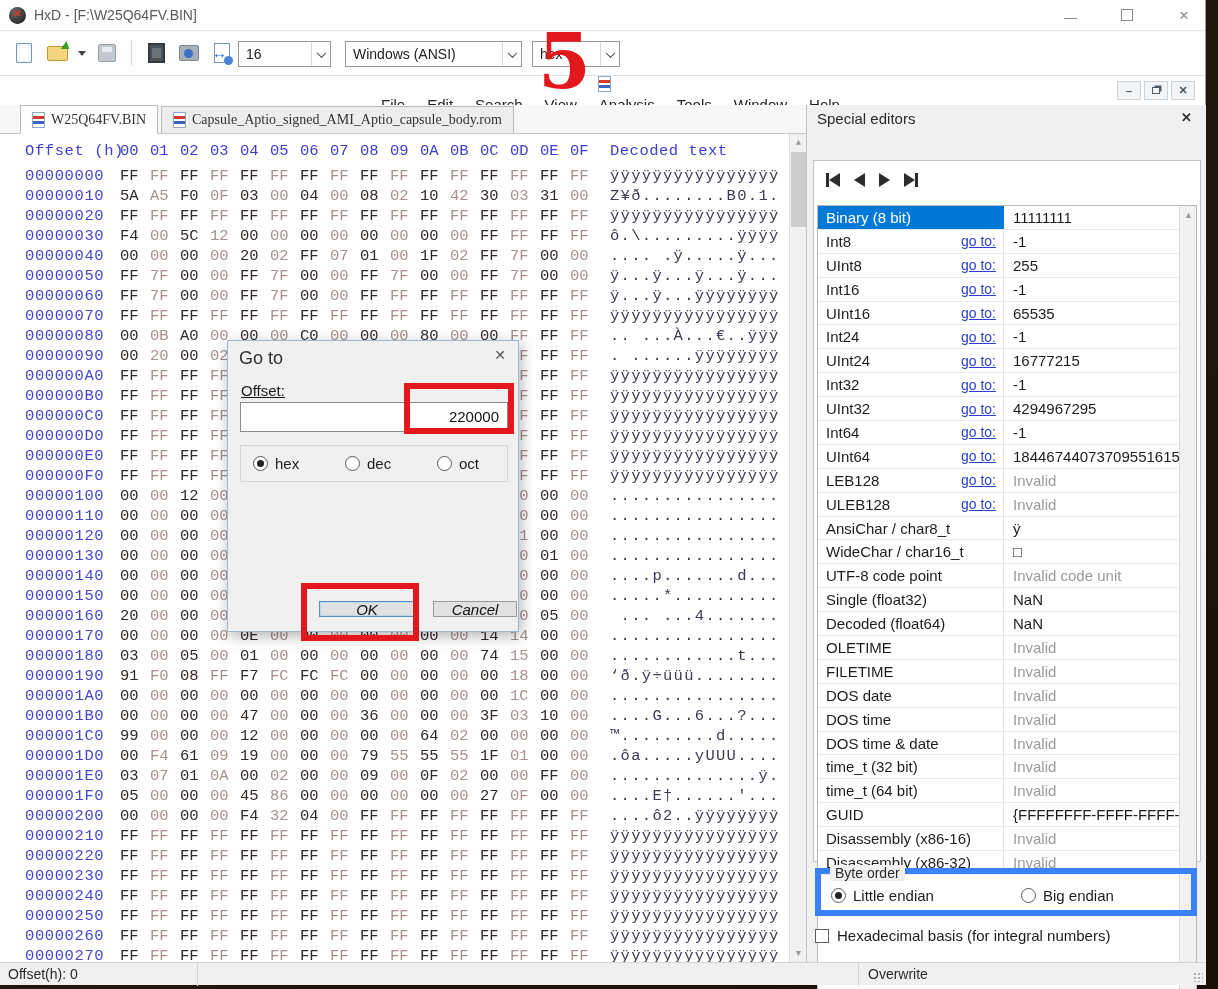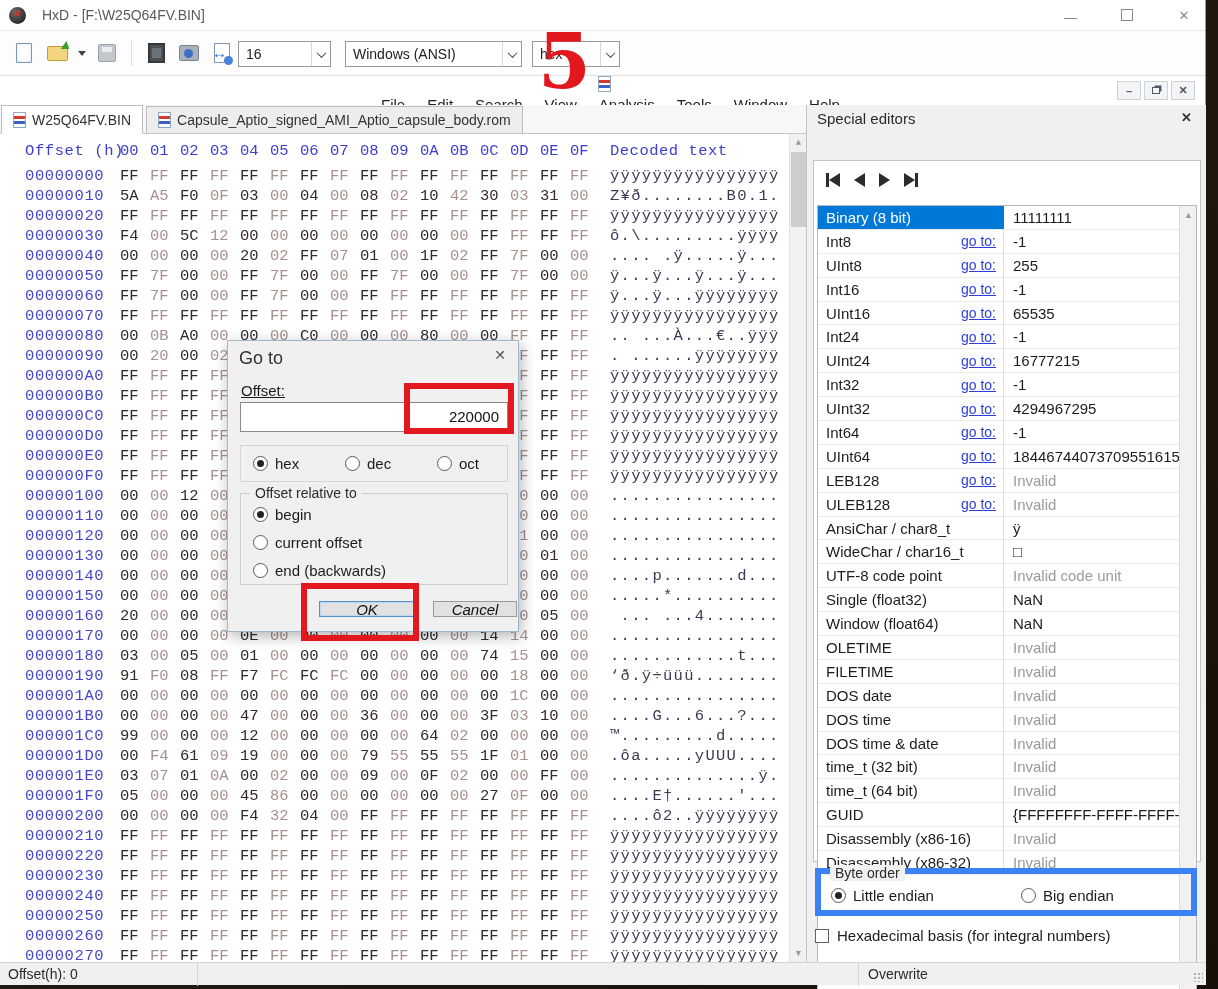--- a/index.html
+++ b/index.html
@@ -7,21 +7,21 @@
     width: 1218px; height: 989px; position: relative; overflow: hidden;
     background: linear-gradient(135deg,#2a221a,#161009);
     font-family: "Liberation Sans", sans-serif; color:#222;
   }
   .app-window { position:absolute; left:0; top:0; width:1206px; height:985px; background:#fff; border-right:1px solid #9a9a9a; }
 
   
   .titlebar { position:absolute; left:0; top:0; width:100%; height:30px; background:#fff; display:flex; align-items:center; padding-left:9px; }
   .app-icon { width:17px; height:17px; border-radius:50%; background:radial-gradient(circle at 35% 30%, #6a6a6a, #151515); position:relative; flex:none;}
   .app-icon::after { content:"✕"; position:absolute; left:4px; top:1px; color:#e03020; font-size:10px; font-weight:bold;}
-  .title-text { margin-left:16px; font-size:14px; color:#5a5a5a; }
+  .title-text { margin-left:8px; font-size:14px; color:#5a5a5a; }
   .win-buttons { position:absolute; right:14px; top:0; height:30px; display:flex; align-items:center; gap:44px; }
   .wb { width:14px; height:14px; display:flex; align-items:center; justify-content:center; color:#8a8a8a; font-size:13px; }
   .wb-min { border-bottom:1px solid #8a8a8a; height:8px; width:13px; }
   .wb-max { border:1px solid #8a8a8a; width:12px; height:12px; }
 
   
   .toolbar { position:absolute; left:0; top:30px; width:100%; height:46px; background:#fdfdfd; border-top:1px solid #e8e8e8; border-bottom:1px solid #e2e2e2; }
   .ticons { position:absolute; left:12px; top:9px; display:flex; align-items:center; gap:9px; }
   .ticon { width:24px; height:26px; display:flex; align-items:center; justify-content:center; }
   .i-page { width:16px; height:20px; background:#fff; border:1px solid #7d96b5; border-radius:1px; box-shadow:inset 0 0 3px #cfe0f2; }
@@ -50,21 +50,21 @@
   
   .menubar { position:absolute; left:0; top:76px; width:100%; height:29px; background:#fff; display:flex; align-items:center; padding-left:4px;flex-direction:column; }
   .doc-icon { width:13px; height:16px; background:linear-gradient(#fff 3px,#d23a2e 3px,#d23a2e 6px,#fff 6px,#fff 8px,#3a62c2 8px,#3a62c2 11px,#fff 11px); border:1px solid #8fa8c0; flex:none; }
   .menu-items { display:flex; margin-left:12px; gap:0; }
   .menu-item { font-size:15px; color:#1f1f1f; padding:4px 11px; }
   .mdi-buttons { position:absolute; right:10px; top:5px; display:flex; gap:3px; }
   .mdib { width:24px; height:19px; background:#f2f4f6; border:1px solid #ccd4da; display:flex; align-items:center; justify-content:center; color:#4e5a66; font-size:11px; font-weight:bold; }
   .mdib .rsq { width:8px; height:7px; border:1.5px solid #4e5a66; box-shadow:2px -2px 0 -0.5px #4e5a66; }
 
   
-  .tabbar { position:absolute; left:0; top:105px; width:806px; height:29px; background:#f7f7f7; border-bottom:1px solid #c6c6c6; display:flex; align-items:flex-end; padding-left:1px; }
+  .tabbar { position:absolute; left:0; top:105px; width:806px; height:29px; background:#f7f7f7; border-bottom:1px solid #c6c6c6; display:flex; align-items:flex-end; padding-left:20px;font-family:Liberation Serif, serif; }
   .tab { height:27px; display:flex; align-items:center; gap:6px; padding:0 11px; font-size:14px; border:1px solid #bcbcbc; border-bottom:none; background:#ededed; color:#333; margin-right:3px; }
   .tab.active { background:#fff; height:29px; margin-bottom:-1px; border-bottom:1px solid #fff; }
 
   
   .hexview { position:absolute; left:0; top:134px; width:806px; height:828px; background:#fff; overflow:hidden; z-index:1;
              font-family:"Liberation Mono","DejaVu Sans Mono",monospace; font-size:15.5px; }
   .hex-header { position:absolute; left:0; top:8px; display:flex; color:#3d3dd1; white-space:pre; }
   .hex-rows { position:absolute; left:0; top:32px; }
   .hex-row { display:flex; height:20px; line-height:20px; white-space:pre; }
   .cell-off { width:120px; padding-left:25px; flex:none; color:#4545d0; letter-spacing:0.6px; }
@@ -369,21 +369,21 @@
           </div>
           <div class="insp-row">
             <div class="insp-label">UTF-8 code point</div>
             <div class="insp-value muted">Invalid code unit</div>
           </div>
           <div class="insp-row">
             <div class="insp-label">Single (float32)</div>
             <div class="insp-value">NaN</div>
           </div>
           <div class="insp-row">
-            <div class="insp-label">Window (float64)</div>
+            <div class="insp-label">Decoded (float64)</div>
             <div class="insp-value">NaN</div>
           </div>
           <div class="insp-row">
             <div class="insp-label">OLETIME</div>
             <div class="insp-value muted">Invalid</div>
           </div>
           <div class="insp-row">
             <div class="insp-label">FILETIME</div>
             <div class="insp-value muted">Invalid</div>
           </div>
@@ -464,37 +464,20 @@
         </label>
         <label class="radio" style="left: 104px;">
           <span class="rb"></span>
           <span class="rlabel">dec</span>
         </label>
         <label class="radio" style="left: 196px;">
           <span class="rb"></span>
           <span class="rlabel">oct</span>
         </label>
       </div>
-    <div class="dlg-relgroup">
-      <div class="group-caption">Offset relative to</div>
-      <div id="rel-radios">
-          <label class="radio" style="top: 12px;">
-            <span class="rb on"></span>
-            <span class="rlabel">begin</span>
-          </label>
-          <label class="radio" style="top: 40px;">
-            <span class="rb"></span>
-            <span class="rlabel">current offset</span>
-          </label>
-          <label class="radio" style="top: 68px;">
-            <span class="rb"></span>
-            <span class="rlabel">end (backwards)</span>
-          </label>
-        </div>
-    </div>
     <div class="btn btn-ok">OK</div>
     <div class="btn btn-cancel">Cancel</div>
   </div>
 
   <div class="anno anno-input"></div>
   <div class="anno anno-ok"></div>
   <div class="anno-step">5</div>
 
 </div>
 

